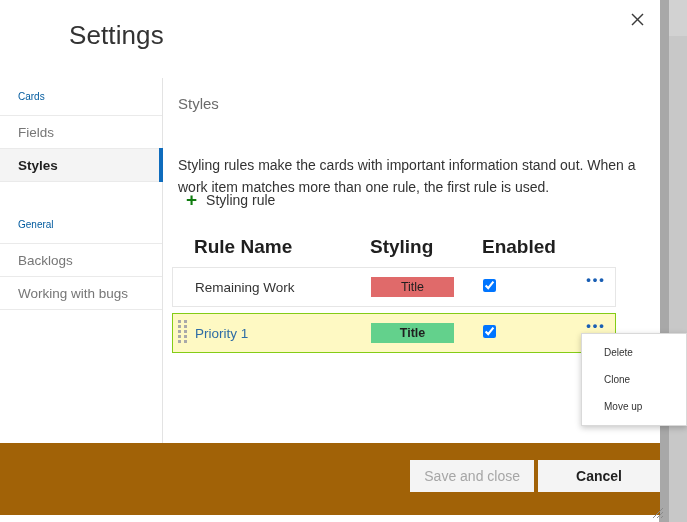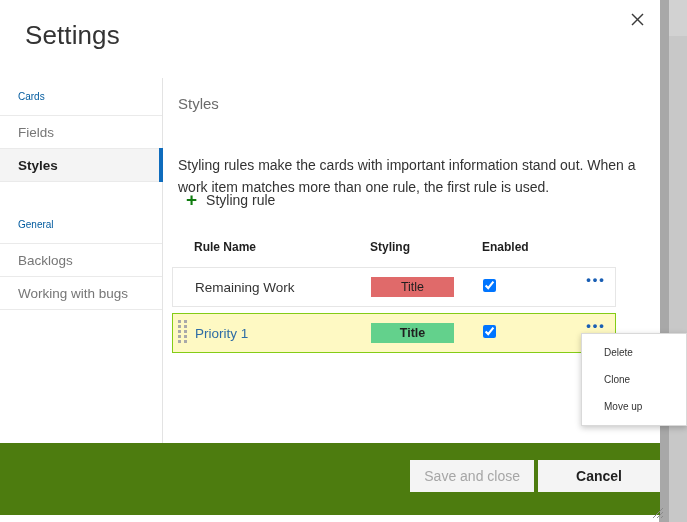--- a/index.html
+++ b/index.html
@@ -40,20 +40,21 @@
   }
 
   
   #dialog {
     position: absolute;
     left: 0; top: 0;
     width: 660px;
     height: 515px;
     background: #ffffff;
     z-index: 2;
+    padding-left: 44px;
   }
 
   
   #dialog-header {
     position: relative;
     height: 78px;
   }
   #dialog-title {
     position: absolute;
     left: 25px;
@@ -185,21 +186,21 @@
   #rules-table {
     position: absolute;
     left: 8px;
     top: 155px;
     width: 444px;
   }
   #rules-header {
     display: flex;
     align-items: center;
     height: 28px;
-    font-size: 12px;
+    font-size: 19px;
     font-weight: bold;
     color: #1f1f1f;
   }
   .col-name   { width: 198px; padding-left: 22px; }
   .col-prev   { width: 112px; text-align: left; }
   .col-enab   { width: 90px;  text-align: left; }
   .col-menu   { width: 44px; }
 
   .rule-row {
     position: relative;
@@ -304,21 +305,21 @@
     white-space: nowrap;
   }
 
   
   #dialog-footer {
     position: absolute;
     left: 0;
     top: 443px;
     width: 660px;
     height: 72px;
-    background: #4d7c0f;
+    background: #a16207;
   }
   .footer-button {
     position: absolute;
     top: 17px;
     height: 32px;
     min-width: 122px;
     border: none;
     background: #f4f4f4;
     font-family: "Liberation Sans", sans-serif;
     font-size: 14px;

